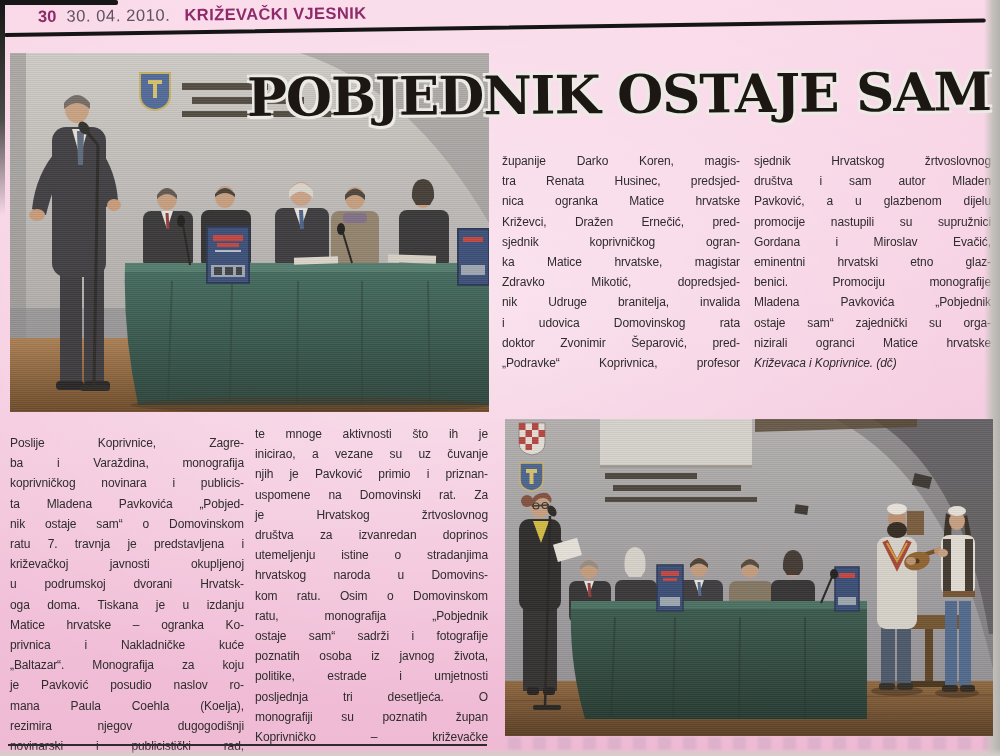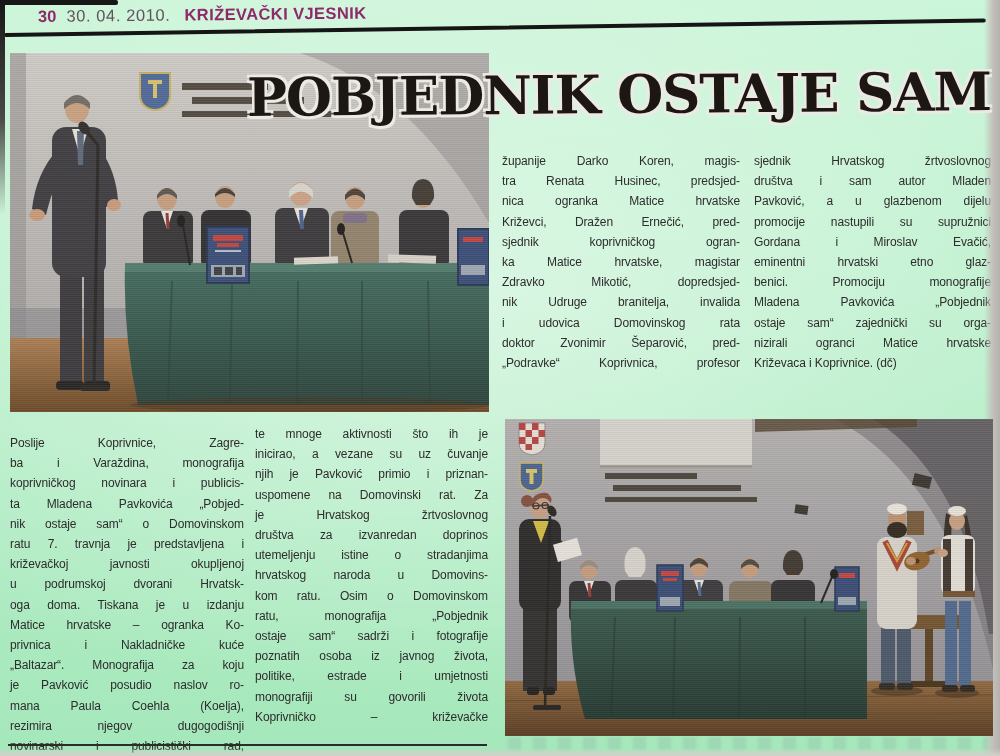--- a/index.html
+++ b/index.html
@@ -1,16 +1,16 @@
 <!DOCTYPE html>
 <html><head>
 <meta charset="utf-8">
 <style>
   html,body{margin:0;padding:0;background:#8a8885;}
-  .page{position:relative;width:1000px;height:756px;background:#86efac;overflow:hidden;
+  .page{position:relative;width:1000px;height:756px;background:#f9a8d4;overflow:hidden;
         font-family:"Liberation Sans",sans-serif;}
   .paper-shade{position:absolute;inset:0;background:
       radial-gradient(120% 90% at 45% 40%, rgba(255,255,255,.45) 0%, rgba(255,255,255,0) 60%),
       linear-gradient(180deg, rgba(250,249,246,.6) 0%, rgba(221,218,212,.35) 100%);pointer-events:none;}
   
   .edge-top-left-blob{position:absolute;left:0;top:0;width:118px;height:5px;background:#171717;border-radius:0 2px 2px 0;}
   .edge-left-sliver{position:absolute;left:0;top:0;width:5px;height:215px;
       background:linear-gradient(180deg,#161616 0%,#4a4a48 55%,rgba(90,90,88,0) 100%);}
   .edge-right-strip{position:absolute;left:984px;top:0;width:16px;height:756px;
       background:linear-gradient(90deg, rgba(210,207,202,0) 0%, #c3c0bb 55%, #b5b2ad 100%);}
@@ -28,21 +28,21 @@
 
   
   .headline{position:absolute;left:247px;top:68px;z-index:3;font-family:"DejaVu Serif",serif;
       font-weight:900;font-size:53px;line-height:1.1;letter-spacing:-1px;color:#1d1713;white-space:nowrap;
       transform:rotate(-0.45deg);transform-origin:left center;
       text-shadow:2.5px 2.5px 0 #eceae5,-2.5px 2.5px 0 #eceae5,2.5px -2.5px 0 #eceae5,-2.5px -2.5px 0 #eceae5,0 3px 1px #eceae5;}
 
   
   .col{position:absolute;color:#2e2c2d;}
   .tl{font-size:12px;line-height:20.2px;letter-spacing:-0.1px;text-align:justify;text-align-last:justify;}
-  .tl.tl-last{text-align-last:left;}
+  .tl.tl-last{text-align-last:left;font-style:italic;}
   #col1{left:10px;top:420px;width:234px;margin-top:13px;}
   #col2{left:255px;top:424px;width:233px;}
   #col3{left:502px;top:151px;width:238px;}
   #col4{left:754px;top:151px;width:237px;}
   .bottom-rule{position:absolute;left:8px;top:744px;width:479px;height:2px;background:#2c2c2c;}
 
   
   .photo{position:absolute;overflow:hidden;background:#9a9998;}
   #photo1{left:10px;top:53px;width:479px;height:359px;}
   #photo2{left:505px;top:419px;width:488px;height:317px;z-index:2;}
@@ -220,21 +220,22 @@
       <div class="tl">uspomene na Domovinski rat. Za</div>
       <div class="tl">je Hrvatskog žrtvoslovnog</div>
       <div class="tl">društva za izvanredan doprinos</div>
       <div class="tl">utemeljenju istine o stradanjima</div>
       <div class="tl">hrvatskog naroda u Domovins-</div>
       <div class="tl">kom ratu. Osim o Domovinskom</div>
       <div class="tl">ratu, monografija „Pobjednik</div>
       <div class="tl">ostaje sam“ sadrži i fotografije</div>
       <div class="tl">poznatih osoba iz javnog života,</div>
       <div class="tl">politike, estrade i umjetnosti</div>
-      <div class="tl">monografiji su govorili života</div>
+      <div class="tl">posljednja tri desetljeća. O</div>
+      <div class="tl">monografiji su poznatih župan</div>
       <div class="tl">Koprivničko – križevačke</div>
     </div>
   <div class="col" id="col3">
       <div class="tl">županije Darko Koren, magis-</div>
       <div class="tl">tra Renata Husinec, predsjed-</div>
       <div class="tl">nica ogranka Matice hrvatske</div>
       <div class="tl">Križevci, Dražen Ernečić, pred-</div>
       <div class="tl">sjednik koprivničkog ogran-</div>
       <div class="tl">ka Matice hrvatske, magistar</div>
       <div class="tl">Zdravko Mikotić, dopredsjed-</div>

